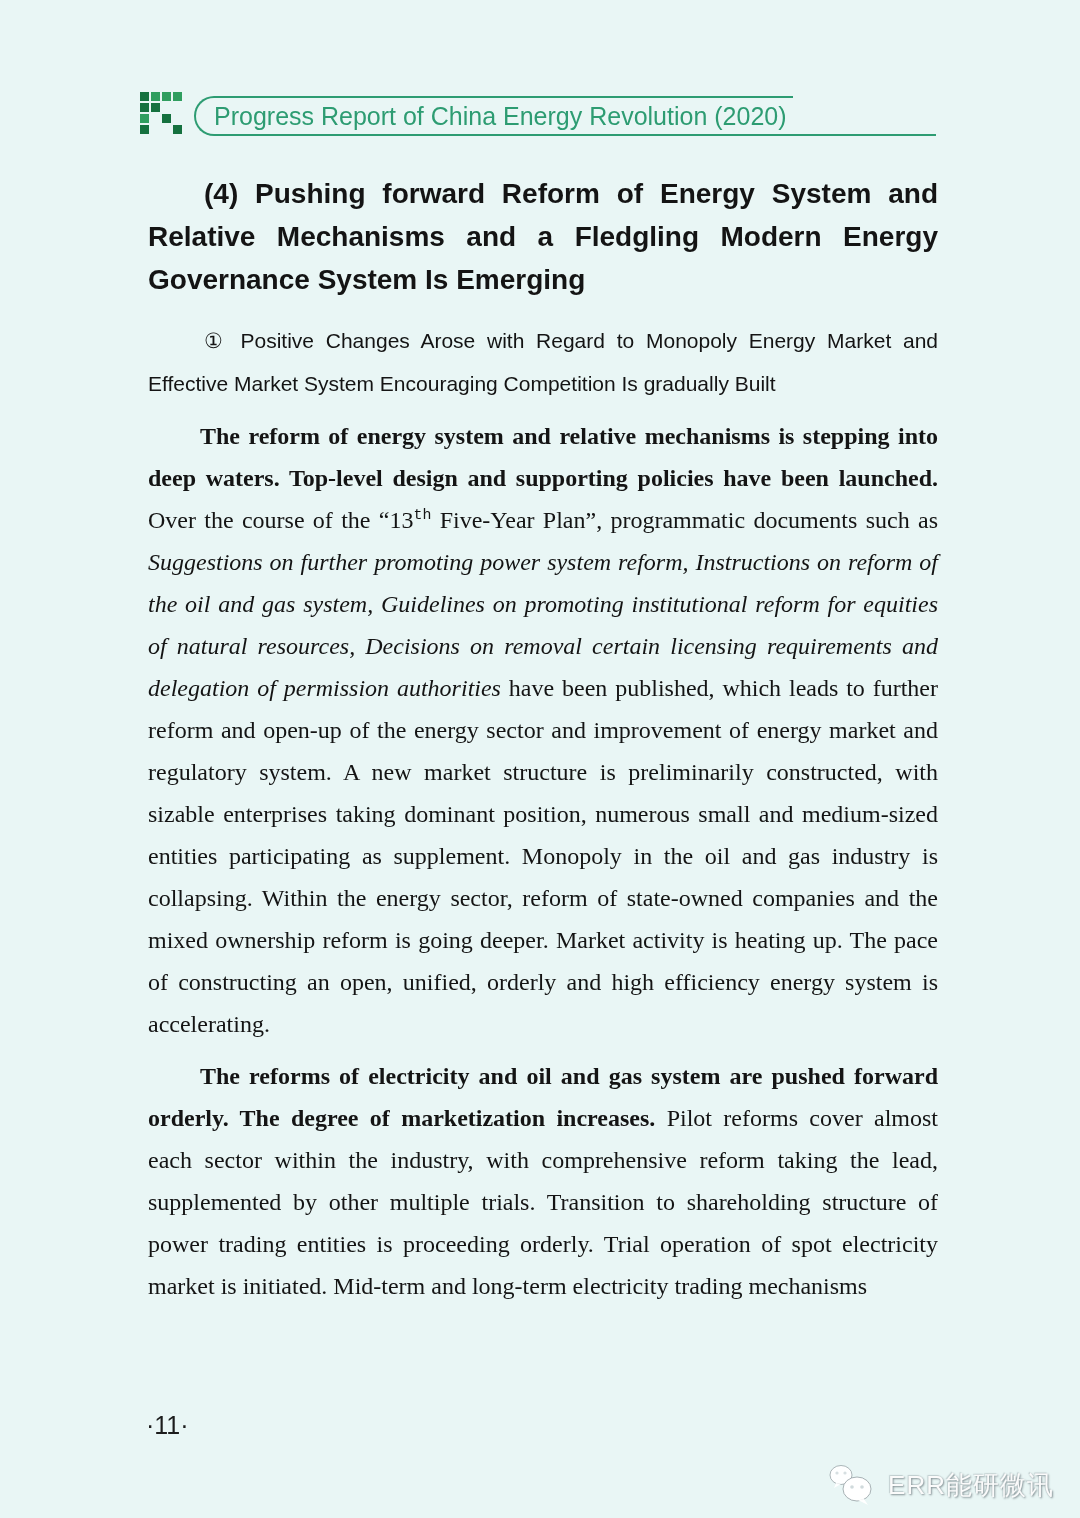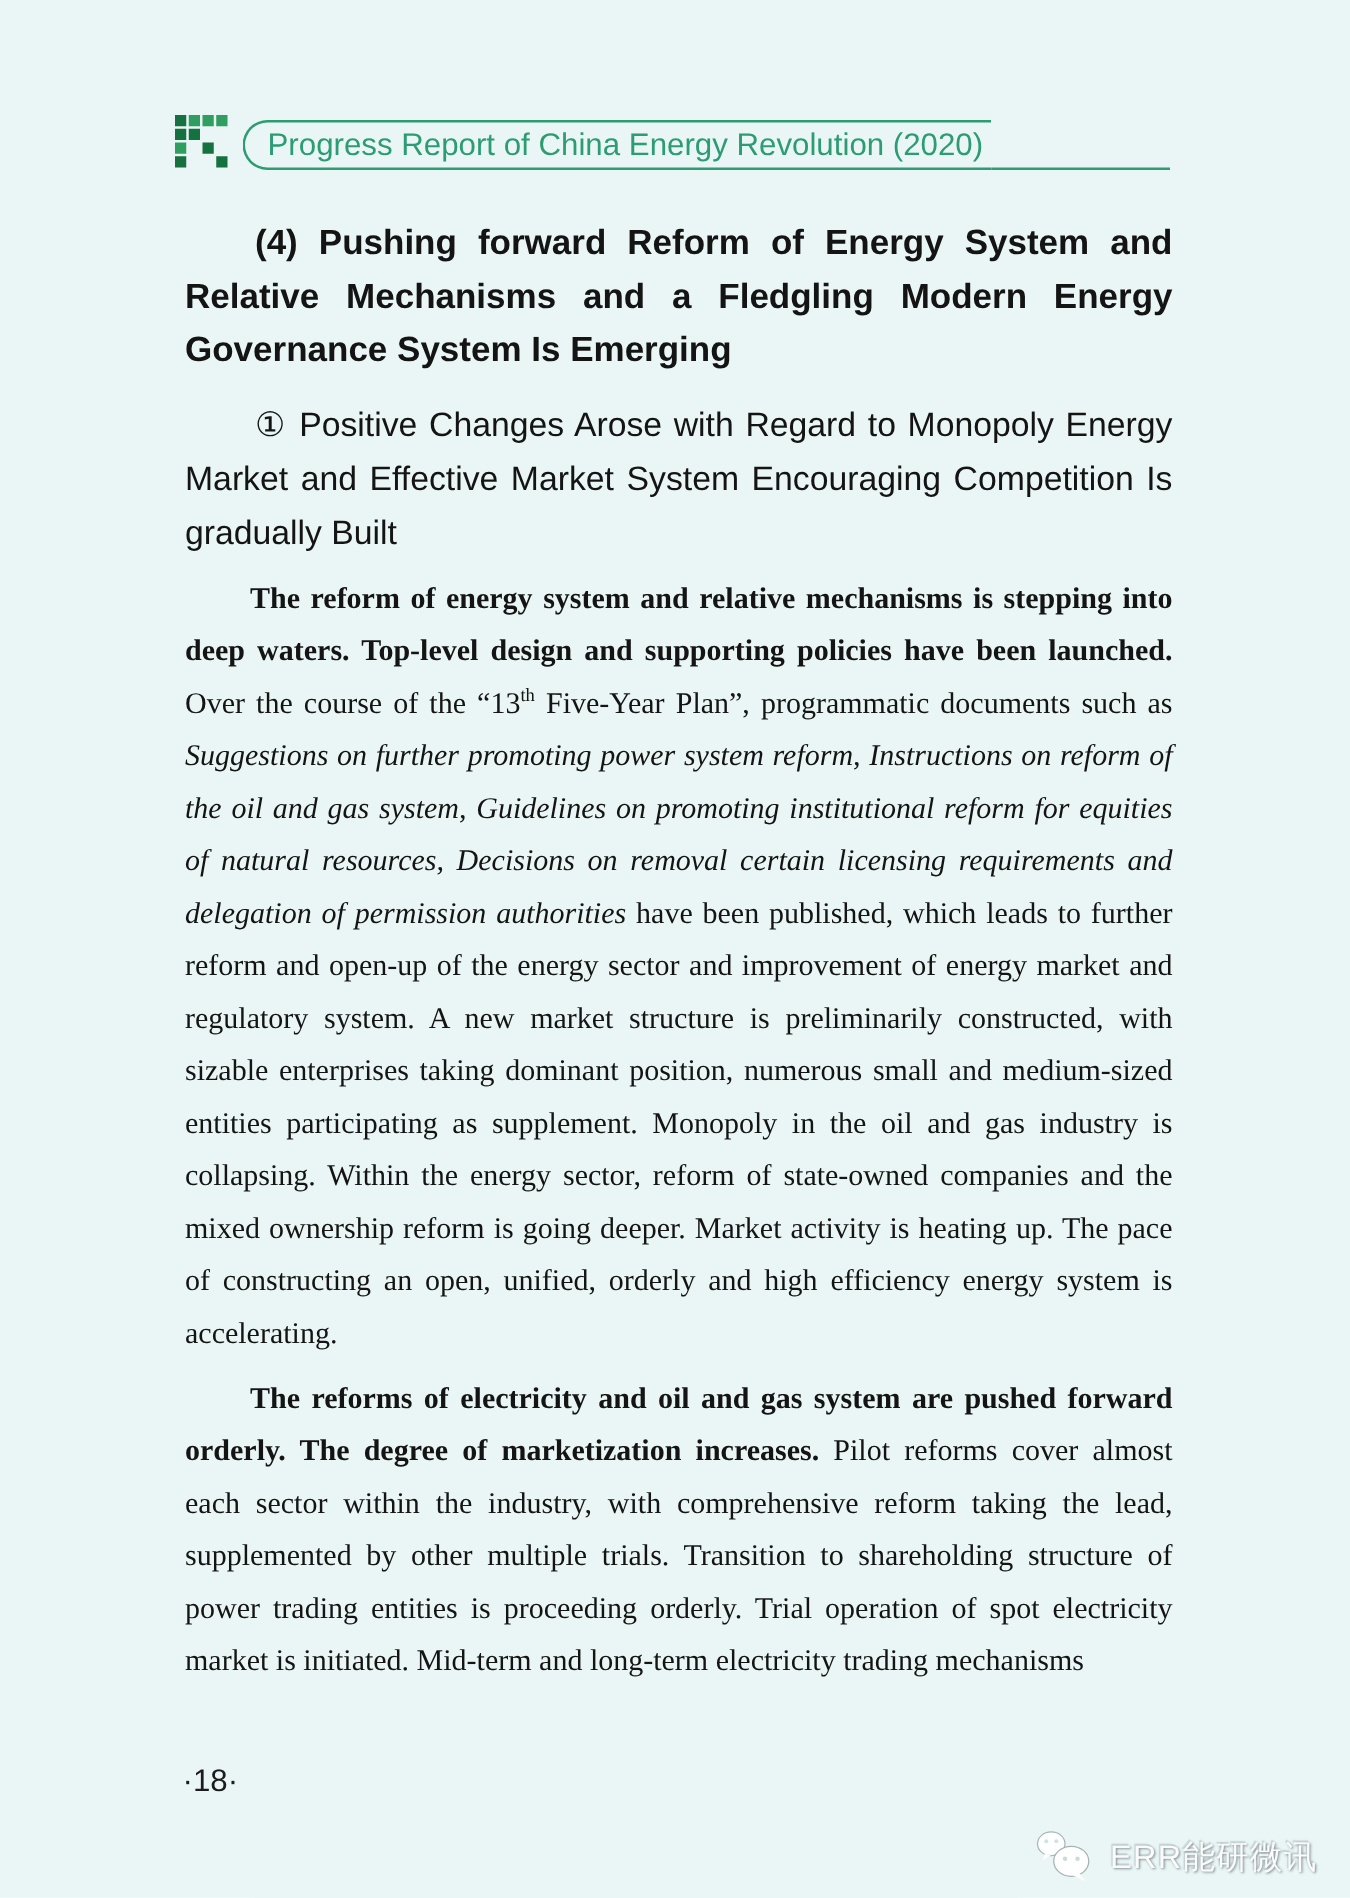--- a/index.html
+++ b/index.html
@@ -58,36 +58,36 @@
     font-weight:bold;
     font-size:28px;
     line-height:43px;
     text-align:justify;
     text-indent:56px;
     margin:12px 0 0 0;
   }
   .subheading{
     font-family:"Liberation Sans", sans-serif;
     font-weight:normal;
-    font-size:27px;
+    font-size:21px;
     line-height:43px;
     text-align:justify;
     text-indent:56px;
     margin:18px 0 0 0;
   }
   .body-par{
     font-size:24px;
     line-height:42px;
     text-align:justify;
     text-indent:52px;
     margin:10px 0 0 0;
   }
   .b{font-weight:bold;}
   .i{font-style:italic;}
-  .body-par sup{font-size:0.62em;line-height:0;}
+  .body-par sup{font-size:0.62em;line-height:0;font-family:Liberation Mono, monospace;}
   
   .page-number{
     position:absolute;
     left:146px; bottom:78px;
     font-family:"Liberation Sans", sans-serif;
     font-size:25px;
     color:#1c1c1c;
   }
   .watermark{
     position:absolute;
@@ -137,21 +137,21 @@
   <div class="article">
     <h1 class="heading">(4) Pushing forward Reform of Energy System and Relative Mechanisms and a Fledgling Modern Energy Governance System Is Emerging</h1>
 
     <h2 class="subheading">① Positive Changes Arose with Regard to Monopoly Energy Market and Effective Market System Encouraging Competition Is gradually Built</h2>
 
     <p class="body-par"><span class="b">The reform of energy system and relative mechanisms is stepping into deep waters. Top-level design and supporting policies have been launched. </span><span>Over the course of the “13</span><sup>th</sup><span> Five-Year Plan”, programmatic documents such as </span><span class="i">Suggestions on further promoting power system reform, Instructions on reform of the oil and gas system, Guidelines on promoting institutional reform for equities of natural resources, Decisions on removal certain licensing requirements and delegation of permission authorities</span><span> have been published, which leads to further reform and open-up of the energy sector and improvement of energy market and regulatory system. A new market structure is preliminarily constructed, with sizable enterprises taking dominant position, numerous small and medium-sized entities participating as supplement. Monopoly in the oil and gas industry is collapsing. Within the energy sector, reform of state-owned companies and the mixed ownership reform is going deeper. Market activity is heating up. The pace of constructing an open, unified, orderly and high efficiency energy system is accelerating.</span></p>
 
     <p class="body-par"><span class="b">The reforms of electricity and oil and gas system are pushed forward orderly. The degree of marketization increases. </span><span>Pilot reforms cover almost each sector within the industry, with comprehensive reform taking the lead, supplemented by other multiple trials. Transition to shareholding structure of power trading entities is proceeding orderly. Trial operation of spot electricity market is initiated. Mid-term and long-term electricity trading mechanisms</span></p>
   </div>
 
-  <div class="page-number">·18·</div>
+  <div class="page-number">·11·</div>
 
   <div class="watermark">
     <svg width="52" height="46" viewBox="0 0 52 46">
       <g fill="rgba(255,255,255,0.95)" stroke="rgba(140,152,156,0.7)" stroke-width="1">
         <ellipse cx="15" cy="13" rx="11" ry="9.5"></ellipse>
         <path d="M10 21 L8 26 L15 22 Z" stroke="none"></path>
       </g>
       <g fill="rgba(210,220,222,0.9)">
         <circle cx="11" cy="11" r="1.6"></circle>
         <circle cx="19" cy="11" r="1.6"></circle>

